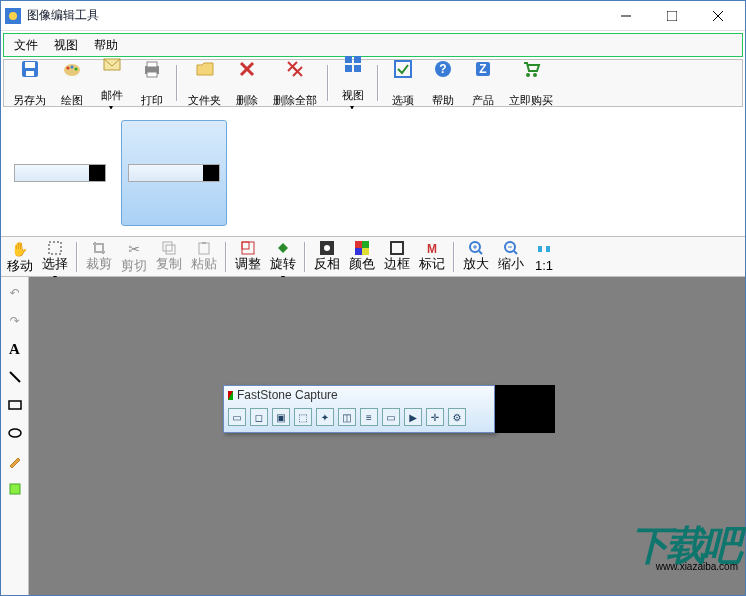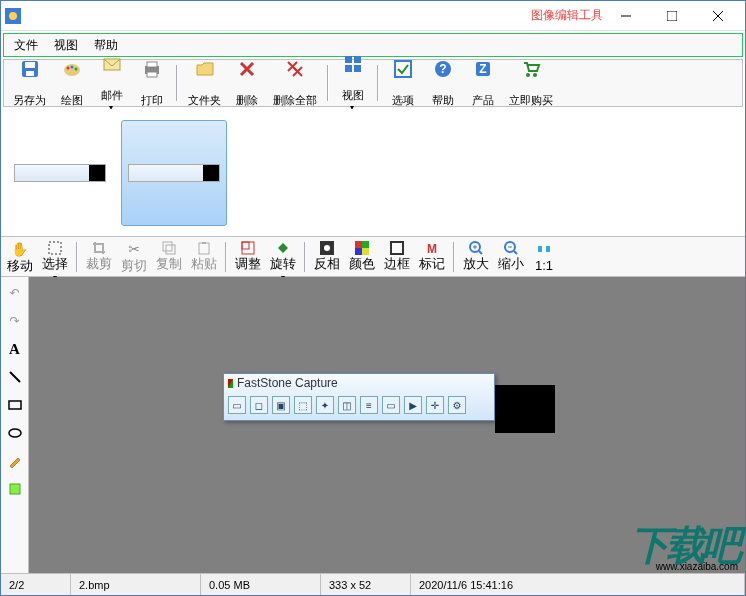--- a/index.html
+++ b/index.html
@@ -1,20 +1,20 @@
 <!DOCTYPE html>
 <html><head>
 <meta charset="utf-8">
 <style>
 * { margin: 0; padding: 0; box-sizing: border-box; font-family: "Microsoft YaHei", Arial, sans-serif; font-size: 12px; }
 body { width: 746px; height: 596px; overflow: hidden; background: #fff; }
 .window { width: 746px; height: 596px; border: 1px solid #4a7db8; display: flex; flex-direction: column; }
 .titlebar { height: 30px; background: #fff; display: flex; align-items: center; padding: 0 4px; border-bottom: 1px solid #e0e0e0; }
 .titlebar .app-icon { width: 16px; height: 16px; margin-right: 6px; display:inline-block; }
-.titlebar .title { flex: 1; font-size: 12px; color: #ef4444; text-align: right; }
+.titlebar .title { flex: 1; font-size: 12px; color: #0f172a; }
 .titlebar .win-btns { display: flex; }
 .win-btn { width: 46px; height: 28px; display: flex; align-items: center; justify-content: center; cursor: pointer; }
 .menubar { height: 24px; border: 1px solid #22c55e; margin: 2px; display: flex; align-items: center; padding: 0 2px; background: #f8f8f8; }
 .menu-item { padding: 3px 8px; cursor: pointer; }
 .toolbar-main { height: 48px; border: 1px solid #c0c0c0; margin: 0 2px 2px 2px; display: flex; align-items: center; padding: 2px 4px; background: #f8f8f8; gap: 2px; }
 .tb-btn { display: flex; flex-direction: column; align-items: center; justify-content: center; min-width: 38px; height: 42px; padding: 2px 4px; cursor: pointer; border: 1px solid transparent; }
 .tb-btn .ic { width: 20px; height: 20px; display: flex; align-items: center; justify-content: center; }
 .tb-btn .lbl { font-size: 11px; margin-top: 14px; white-space: nowrap; }
 .tb-sep { width: 1px; height: 36px; border-left: 1px solid #aab; border-right: 1px solid #fff; margin: 0 3px; }
 .thumb-strip { height: 128px; background: #fff; border-bottom: 1px solid #c0c0c0; display: flex; align-items: center; padding: 6px; gap: 8px; }
@@ -27,21 +27,21 @@
 .st-btn { display: flex; flex-direction: column; align-items: center; min-width: 30px; height: 36px; cursor: pointer; border: 1px solid transparent; padding: 1px 3px; }
 .st-btn .ic { height: 18px; display: flex; align-items: center; justify-content: center; font-size: 14px; }
 .st-btn .lbl { font-size: 13px; white-space: nowrap; }
 .st-btn.disabled { opacity: 0.45; cursor: default; }
 .st-sep { width: 1px; height: 30px; border-left: 1px solid #aab; border-right: 1px solid #fff; margin: 0 3px; }
 .canvas-row { flex: 1; display: flex; min-height: 0; }
 .side-tools { width: 28px; background: #f8f8f8; border-right: 1px solid #c0c0c0; display: flex; flex-direction: column; padding: 6px 0; gap: 8px; align-items: center; }
 .side-btn { width: 20px; height: 20px; display: flex; align-items: center; justify-content: center; cursor: pointer; }
 .side-btn.disabled { opacity: 0.4; }
 .canvas { flex: 1; background: #808080; position: relative; overflow: hidden; }
-.fs-window { position: absolute; left: 194px; top: 96px; width: 272px; height: 48px; background: linear-gradient(#f5faff, #d2e6f8); border: 1px solid #6a8bbf; box-shadow: 2px 2px 4px rgba(0,0,0,.3); }
+.fs-window { position: absolute; left: 194px; top: 108px; width: 272px; height: 48px; background: linear-gradient(#f5faff, #d2e6f8); border: 1px solid #6a8bbf; box-shadow: 2px 2px 4px rgba(0,0,0,.3); }
 .fs-title { height: 18px; padding: 2px 4px; display: flex; align-items: center; font-size: 11px; color: #333; }
 .fs-tri { display:inline-block; width:0;height:0;border-left:5px solid #c00;border-bottom:9px solid #0a0; margin-right:4px; }
 .fs-icons { height: 26px; display: flex; align-items: center; padding: 0 4px; gap: 4px; }
 .fs-ic { width: 18px; height: 18px; border: 1px solid #7aa; display:flex; align-items:center; justify-content:center; font-size:10px; color:#246; background:#e8f2fb; }
 .blackbox { position:absolute; left:466px; top:108px; width:60px; height:48px; background:#000; }
 .statusbar { height: 22px; border-top: 1px solid #c0c0c0; background: #f0f0f0; display: flex; align-items: center; }
 .sb-cell { padding: 0 8px; height: 100%; display: flex; align-items: center; border-right: 1px solid #c0c0c0; font-size: 11px; }
 .sb-cell:first-child { width: 70px; }
 .sb-cell:nth-child(2) { width: 130px; }
 .sb-cell:nth-child(3) { width: 120px; }
@@ -407,25 +407,18 @@
             <div class="fs-ic">▶</div>
             <div class="fs-ic">✛</div>
             <div class="fs-ic">⚙</div>
           </div>
         </div>
         <div class="blackbox"></div>
       </div>
     </div>
   </div>
 
-  <div class="statusbar">
-    <div class="sb-cell">2/2</div>
-    <div class="sb-cell">2.bmp</div>
-    <div class="sb-cell">0.05 MB</div>
-    <div class="sb-cell">333 x 52</div>
-    <div class="sb-cell">2020/11/6 15:41:16</div>
-  </div>
 
   <div class="watermark">
     <div class="big">下载吧</div>
     <div class="url">www.xiazaiba.com</div>
   </div>
 </div>
 
 </body></html>

